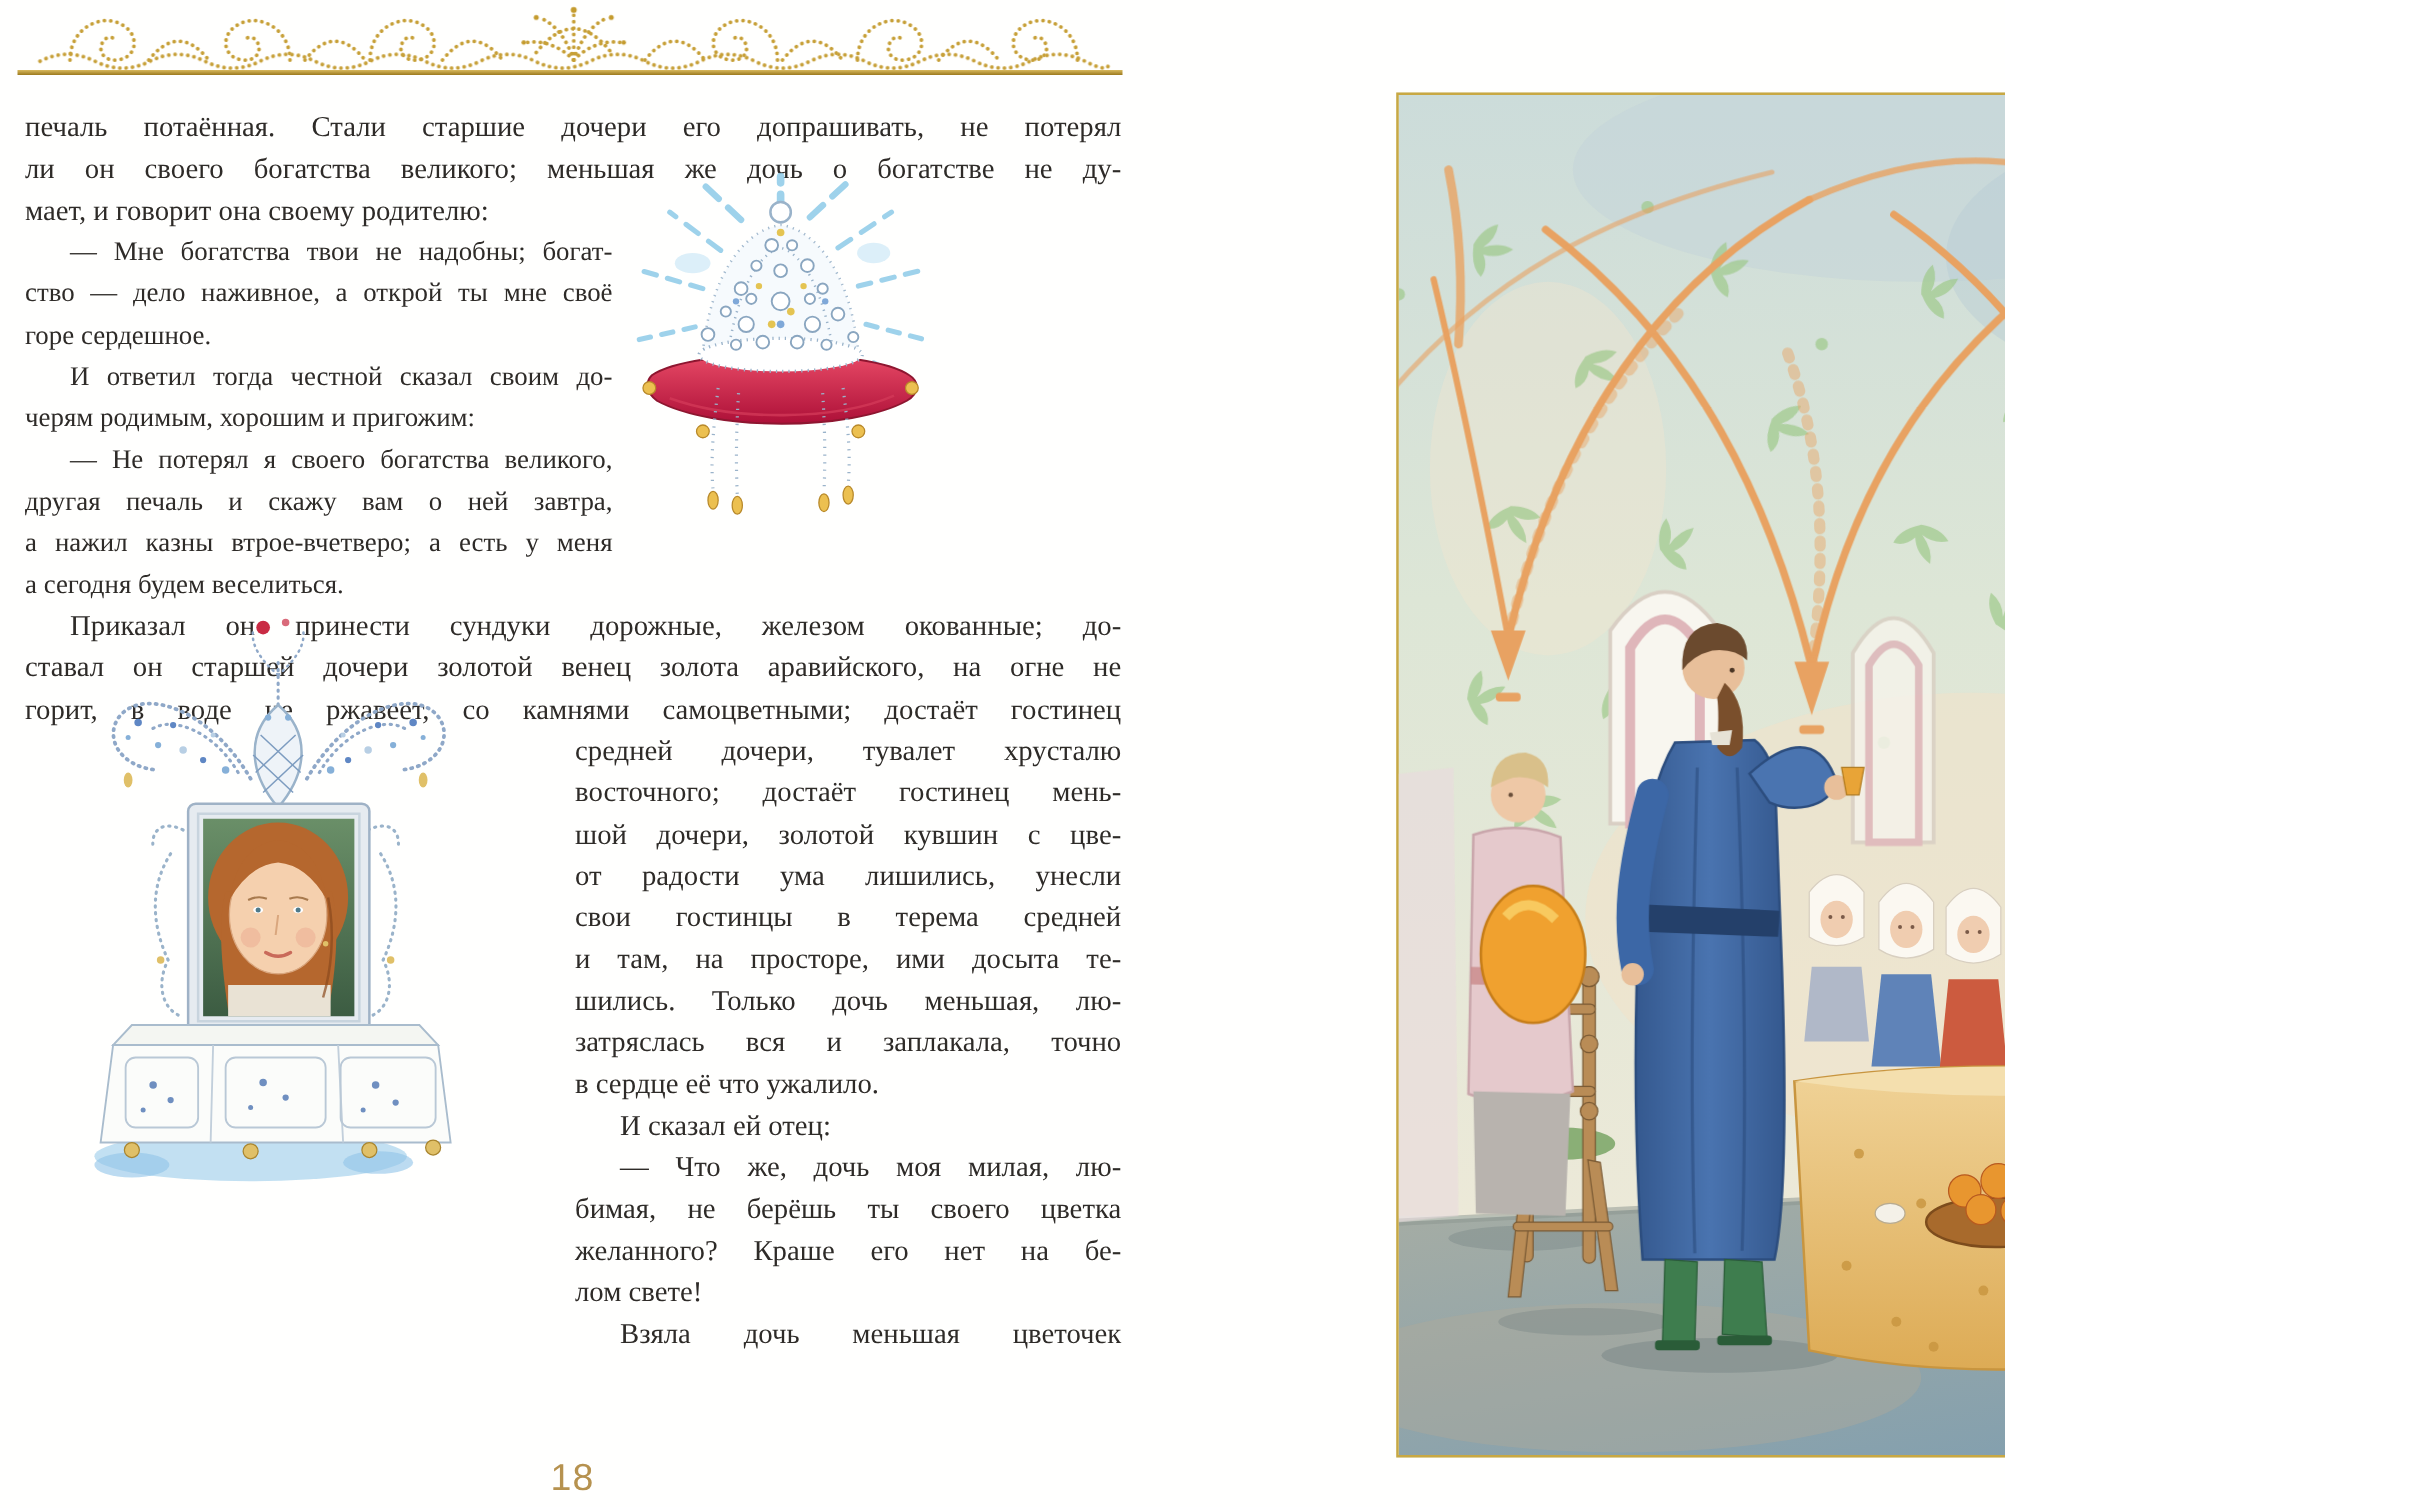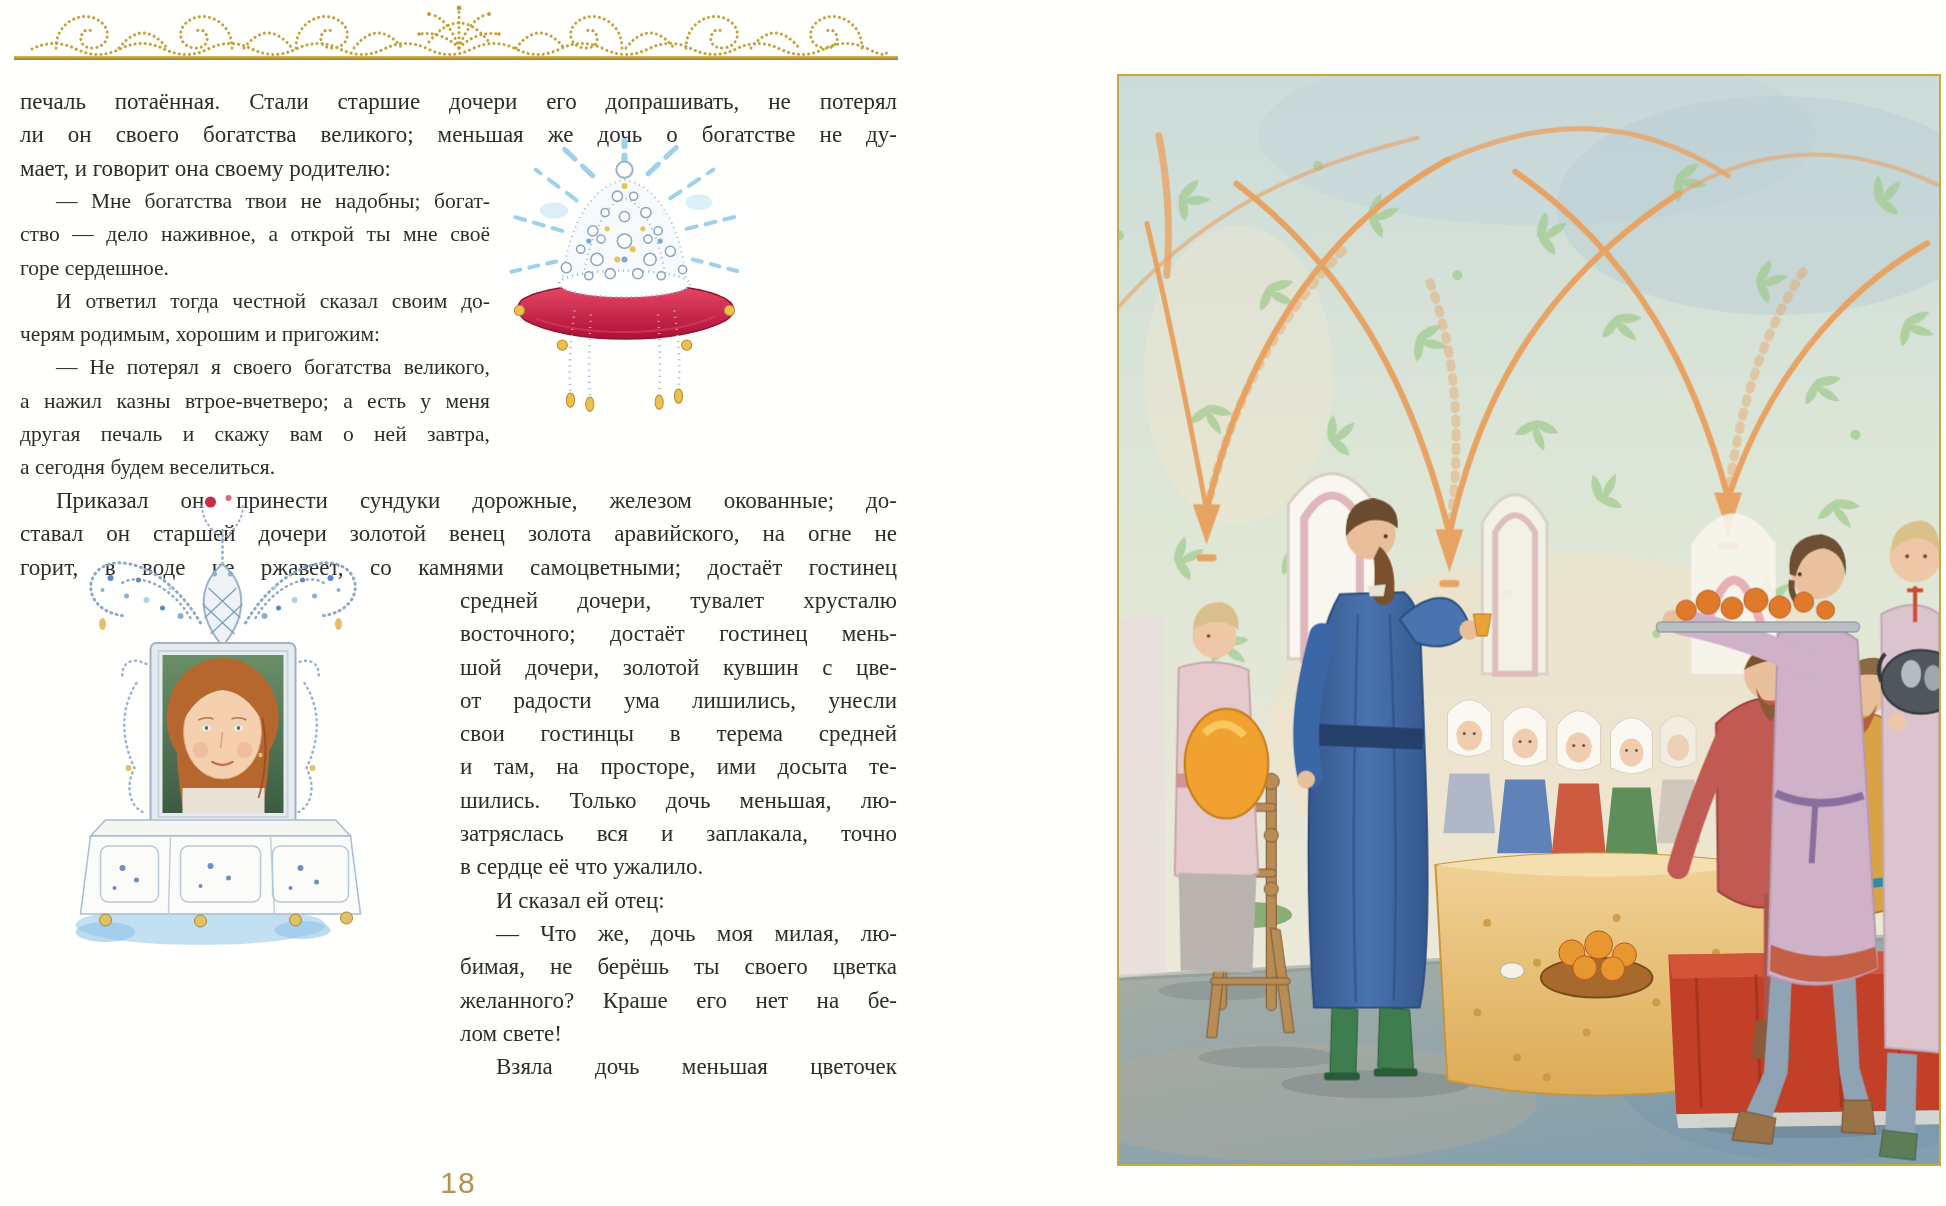--- a/index.html
+++ b/index.html
@@ -1,16 +1,16 @@
 <!DOCTYPE html>
 <html><head>
 <meta charset="utf-8">
 <style>
   html,body{margin:0;padding:0;background:#ffffff;}
-  #page{position:relative;width:1946px;height:1206px;background:#fffffe;overflow:hidden;
+  #page{position:relative;width:1604px;height:1206px;background:#fffffe;overflow:hidden;
         font-family:"Liberation Serif", serif;color:#2e2b28;}
   
   .tblock{position:absolute;}
   .tl{white-space:nowrap;font-size:23px;line-height:33.3px;color:#2e2b28;}
   .just{text-align:justify;text-align-last:justify;text-justify:inter-word;}
   .ind{text-indent:36px;}
   #block-b .tl{font-size:21.5px;}
   #page-number{position:absolute;left:418px;top:1166px;width:80px;text-align:center;
         font-family:"Liberation Sans", sans-serif;font-size:30px;letter-spacing:1px;color:#b6924f;}
   
@@ -76,22 +76,22 @@
       <div class="tl">мает, и говорит она своему родителю:</div>
     </div>
 
   <div id="block-b" class="tblock" style="left:20px;top:185px;width:470px;">
       <div class="tl ind just">— Мне богатства твои не надобны; богат-</div>
       <div class="tl just">ство — дело наживное, а открой ты мне своё</div>
       <div class="tl">горе сердешное.</div>
       <div class="tl ind just">И ответил тогда честной сказал своим до-</div>
       <div class="tl">черям родимым, хорошим и пригожим:</div>
       <div class="tl ind just">— Не потерял я своего богатства великого,</div>
+      <div class="tl just">другая печаль и скажу вам о ней завтра,</div>
       <div class="tl just">а нажил казны втрое-вчетверо; а есть у меня</div>
-      <div class="tl just">другая печаль и скажу вам о ней завтра,</div>
       <div class="tl">а сегодня будем веселиться.</div>
     </div>
 
   <div id="block-c" class="tblock" style="left:20px;top:484px;width:877px;">
       <div class="tl ind just">Приказал он принести сундуки дорожные, железом окованные; до-</div>
       <div class="tl just">ставал он старшей дочери золотой венец золота аравийского, на огне не</div>
       <div class="tl just">горит, в воде не ржавеет, со камнями самоцветными; достаёт гостинец</div>
     </div>
 
   <div id="block-d" class="tblock" style="left:460px;top:584px;width:437px;">

